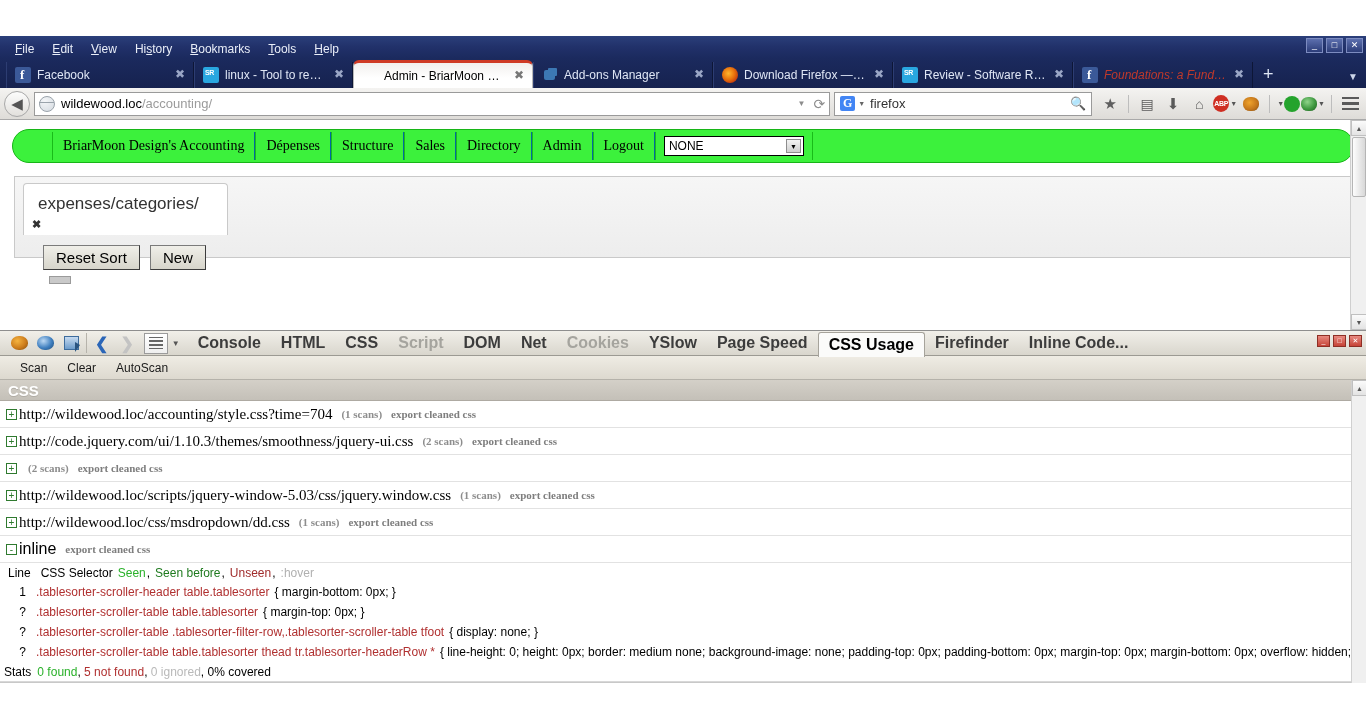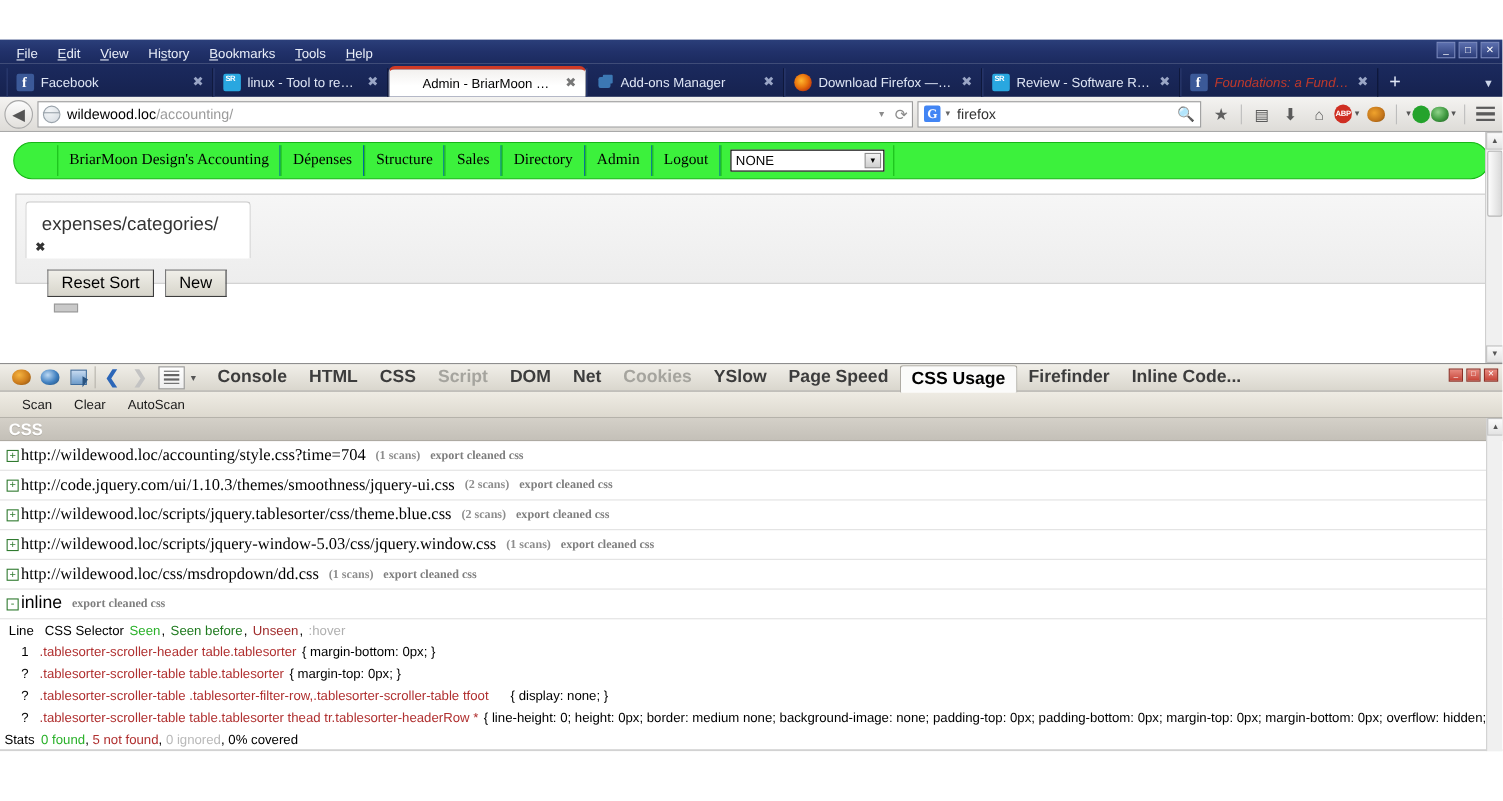--- a/index.html
+++ b/index.html
@@ -692,21 +692,20 @@
     <span class="css-export">export cleaned css</span>
   </div>
   <div class="css-row">
     <span class="twisty">+</span>
     <span class="css-url">http://code.jquery.com/ui/1.10.3/themes/smoothness/jquery-ui.css</span>
     <span class="css-scans">(2 scans)</span>
     <span class="css-export">export cleaned css</span>
   </div>
   <div class="css-row">
     <span class="twisty">+</span>
-    <span class="css-url">http://wildewood.loc/scripts/jquery.tablesorter/css/theme.blue.css</span>
     <span class="css-scans">(2 scans)</span>
     <span class="css-export">export cleaned css</span>
   </div>
   <div class="css-row">
     <span class="twisty">+</span>
     <span class="css-url">http://wildewood.loc/scripts/jquery-window-5.03/css/jquery.window.css</span>
     <span class="css-scans">(1 scans)</span>
     <span class="css-export">export cleaned css</span>
   </div>
   <div class="css-row">
@@ -739,21 +738,21 @@
     <span class="rule-decl" style="margin-left:5px">{ margin-bottom: 0px; }</span>
   </div>
   <div class="rulerow">
     <span class="rule-line">?</span>
     <span class="rule-sel">.tablesorter-scroller-table table.tablesorter</span>
     <span class="rule-decl" style="margin-left:5px">{ margin-top: 0px; }</span>
   </div>
   <div class="rulerow">
     <span class="rule-line">?</span>
     <span class="rule-sel">.tablesorter-scroller-table .tablesorter-filter-row,.tablesorter-scroller-table tfoot</span>
-    <span class="rule-decl" style="margin-left:20px">{ display: none; }</span>
+    <span class="rule-decl" style="margin-left:5px">{ display: none; }</span>
   </div>
   <div class="rulerow">
     <span class="rule-line">?</span>
     <span class="rule-sel">.tablesorter-scroller-table table.tablesorter thead tr.tablesorter-headerRow *</span>
     <span class="rule-decl" style="margin-left:5px">{ line-height: 0; height: 0px; border: medium none; background-image: none; padding-top: 0px; padding-bottom: 0px; margin-top: 0px; margin-bottom: 0px; overflow: hidden; }</span>
   </div>
 
   <div class="statsrow">
     <span class="stats-label">Stats</span>
     <span class="st-found">0 found</span>

